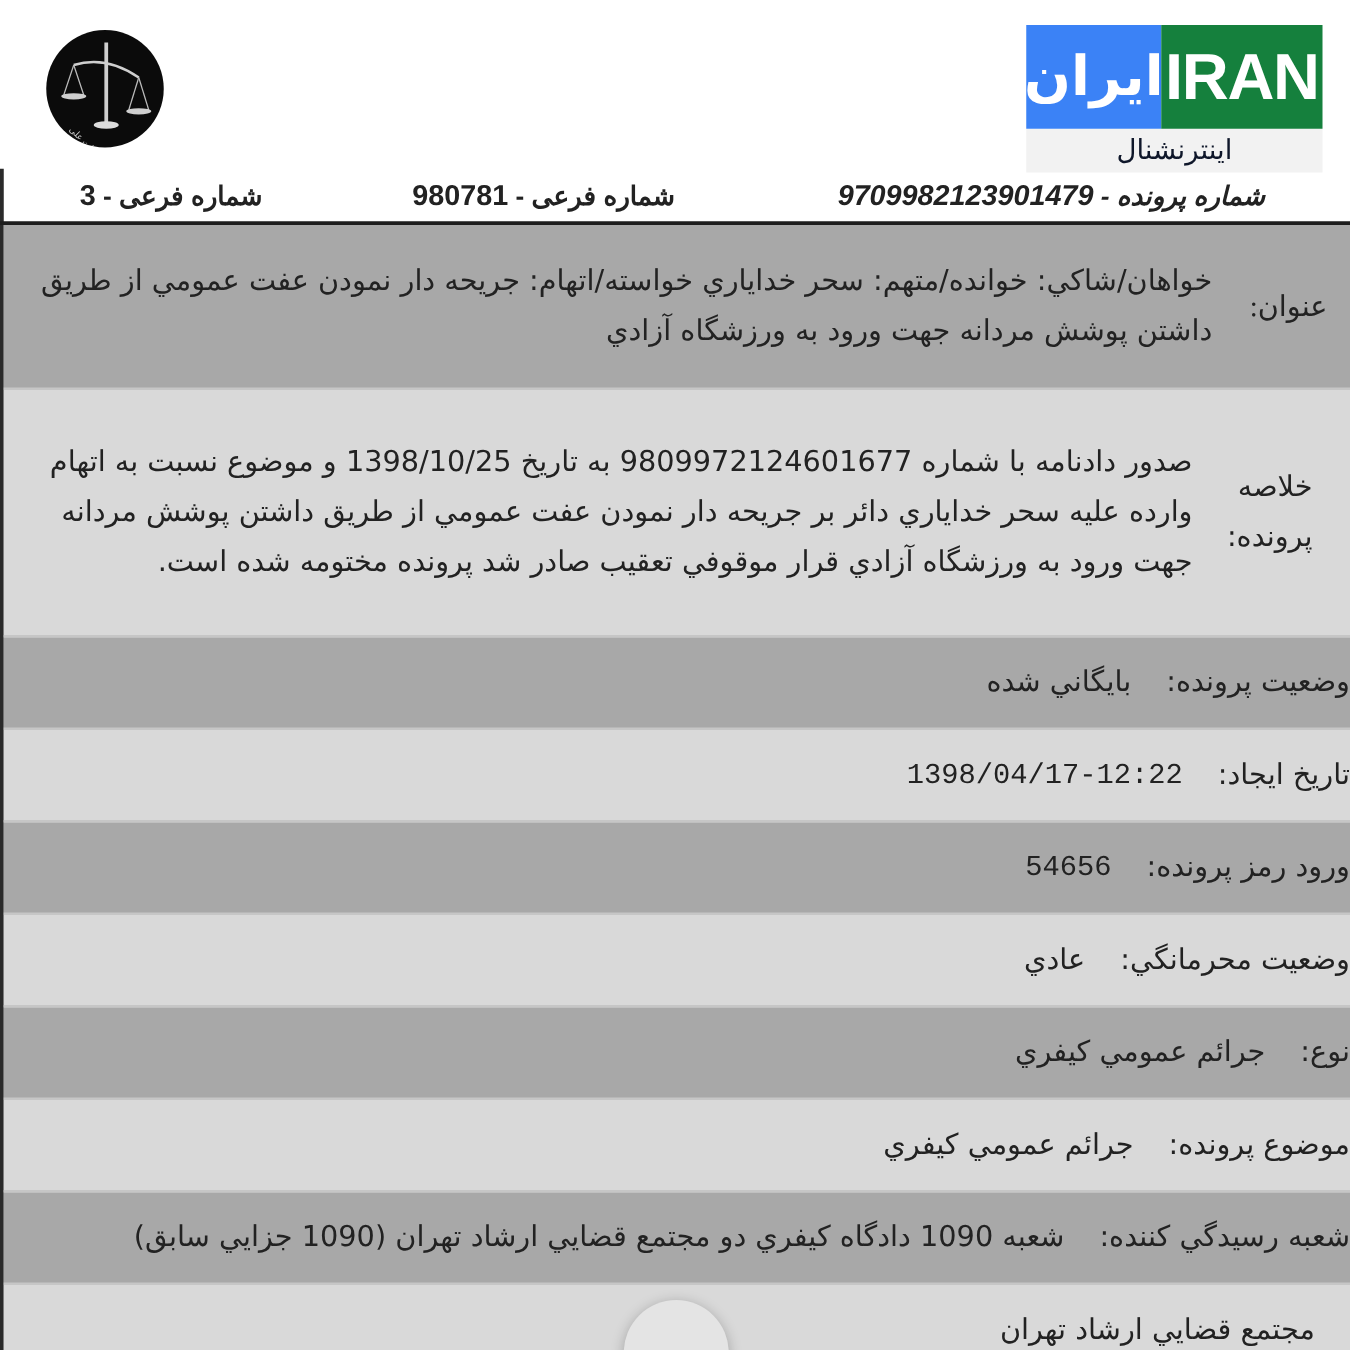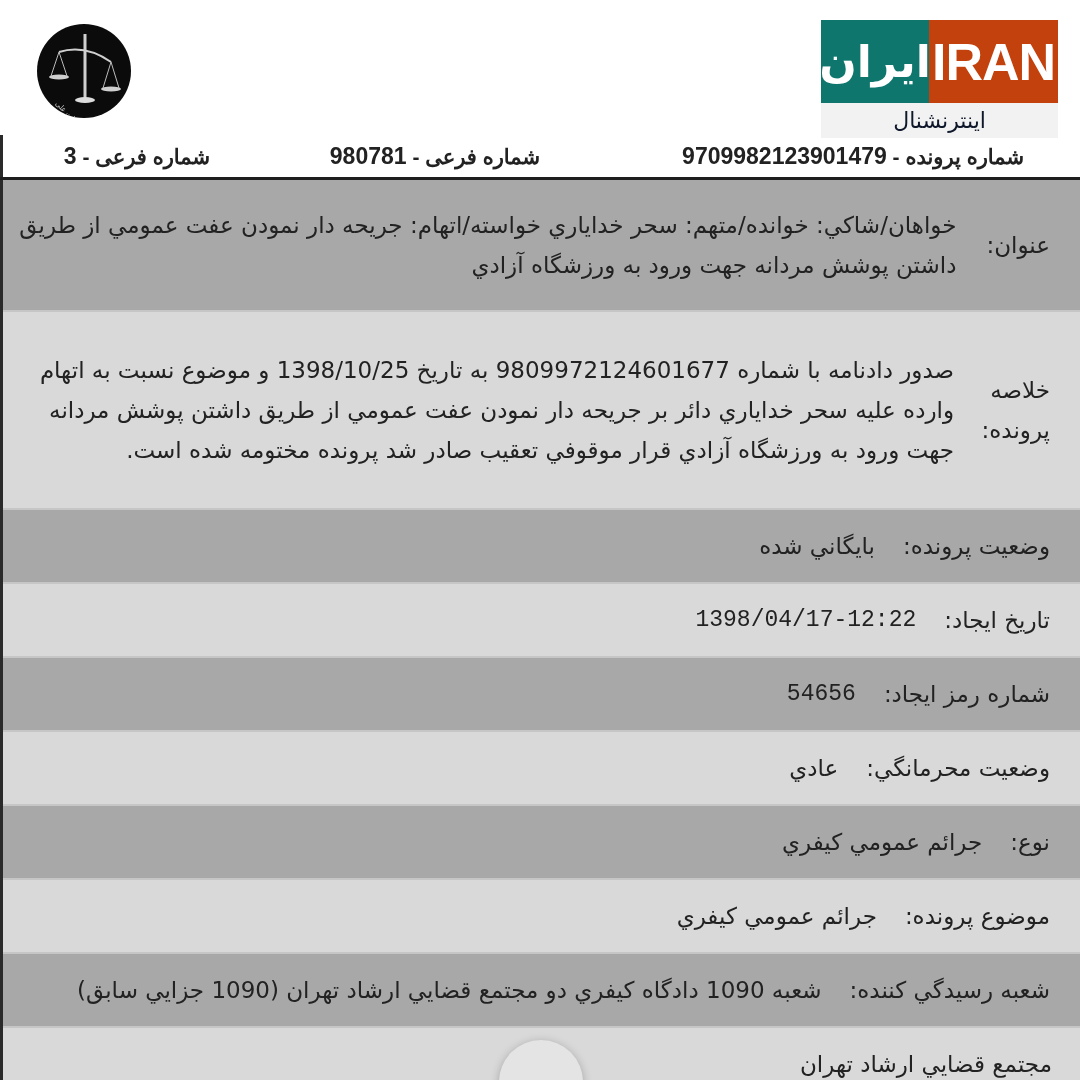--- a/index.html
+++ b/index.html
@@ -17,65 +17,65 @@
   .emblem {
     position: absolute; left: 37px; top: 24px; width: 94px; height: 94px;
     border-radius: 50%; background: #0b0b0b; overflow: hidden;
   }
   .emblem svg { width: 94px; height: 94px; display: block; }
   .brand {
     position: absolute; left: 821px; top: 20px; width: 237px; height: 118px;
   }
   .brand-top { display: flex; height: 83px; }
   .brand-fa {
-    width: 108px; background: #0f766e; color: #fff;
+    width: 108px; background: #3b82f6; color: #fff;
     display: flex; align-items: center; justify-content: center;
     font-size: 44px; font-weight: bold; direction: rtl;
   }
   .brand-en {
-    width: 129px; background: #c2410c; color: #fff;
+    width: 129px; background: #15803d; color: #fff;
     display: flex; align-items: center; justify-content: center;
     font-size: 52px; font-weight: bold; letter-spacing: -1px;
     font-family: "Liberation Sans", sans-serif;
   }
   .brand-bottom {
     height: 35px; background: #f2f2f2; color: #0f172a;
     display: flex; align-items: center; justify-content: center;
     font-size: 22px; direction: rtl; letter-spacing: 3px;
   }
   .left-edge {
     position: absolute; left: 0; top: 135px; width: 3px; height: 945px;
     background: #2a2a2a;
   }
   .numbers-bar {
     position: absolute; top: 138px; left: 0; width: 1080px; height: 38px;
     direction: rtl;
     font-family: "Liberation Sans", sans-serif;
     font-weight: bold; font-size: 21px; color: #222;
   }
   .num-item { position: absolute; top: 5px; white-space: nowrap; }
-  .num-item.n1 { right: 56px; }
+  .num-item.n1 { right: 68px; font-style: italic; }
   .num-item.n2 { right: 540px; }
   .num-item.n3 { right: 870px; }
   .num-item .val { font-size: 23px; }
   .divider {
     position: absolute; top: 177px; left: 0; width: 1080px; height: 3px;
     background: #1e1e1e;
   }
   .rows { position: absolute; top: 180px; left: 3px; right: 0; }
   .row {
     display: flex; direction: rtl; align-items: center;
     border-bottom: 2px solid #c6c6c6;
     box-sizing: border-box;
     font-family: "DejaVu Sans", sans-serif;
     font-size: 23px; color: #222;
   }
   .row.dark { background: #a8a8a8; }
   .row.light { background: #d9d9d9; }
-  .row .label { padding-right: 30px; white-space: nowrap; flex: 0 0 auto; }
+  .row .label { white-space: nowrap; flex: 0 0 auto; }
   .row .value { padding-right: 28px; padding-left: 16px; line-height: 40px; flex: 1 1 auto; text-align: right; }
   .row .value.num { font-family: Liberation Mono, monospace; font-size: 23px; }
   .row.multi { align-items: center; }
   .row.multi .label { width: 70px; white-space: normal; line-height: 40px; padding-right: 30px; }
   .fab {
     position: absolute; left: 499px; top: 1040px; width: 84px; height: 84px;
     border-radius: 50%; background: #e4e4e4;
     box-shadow: 0 2px 10px rgba(0,0,0,0.25);
     display: flex; justify-content: center; padding-top: 30px; box-sizing: border-box;
     font-size: 28px; color: #222; letter-spacing: 1px;
@@ -120,41 +120,41 @@
   </div>
   <div class="num-item n3">
     <span>شماره فرعی - </span><span class="val">3</span>
   </div>
 </div>
 
 <div class="divider"></div>
 
 <div class="rows">
   <div class="row dark" style="height:132px;">
-    <div class="label" style="padding-right:30px;">عنوان:</div>
+    <div class="label" style="padding-right:18px;font-family:Liberation Serif, serif;">عنوان:</div>
     <div class="value" style="padding-right:30px;">خواهان/شاكي: خوانده/متهم: سحر خداياري خواسته/اتهام: جريحه دار نمودن عفت عمومي از طريق داشتن پوشش مردانه جهت ورود به ورزشگاه آزادي</div>
   </div>
 
   <div class="row light multi" style="height:198px;">
     <div class="label">خلاصه پرونده:</div>
     <div class="value" style="padding-right:26px;padding-left:20px;">صدور دادنامه با شماره 9809972124601677 به تاريخ 1398/10/25 و موضوع نسبت به اتهام وارده عليه سحر خداياري دائر بر جريحه دار نمودن عفت عمومي از طريق داشتن پوشش مردانه جهت ورود به ورزشگاه آزادي قرار موقوفي تعقيب صادر شد پرونده مختومه شده است.</div>
   </div>
 
   <div class="row dark" style="height:74px;">
     <div class="label">وضعيت پرونده:</div>
     <div class="value">بايگاني شده</div>
   </div>
 
   <div class="row light" style="height:74px;">
     <div class="label">تاريخ ايجاد:</div>
     <div class="value num">1398/04/17-12:22</div>
   </div>
 
   <div class="row dark" style="height:74px;">
-    <div class="label">شماره رمز ايجاد:</div>
+    <div class="label">ورود رمز پرونده:</div>
     <div class="value num">54656</div>
   </div>
 
   <div class="row light" style="height:74px;">
     <div class="label">وضعيت محرمانگي:</div>
     <div class="value">عادي</div>
   </div>
 
   <div class="row dark" style="height:74px;">
     <div class="label">نوع:</div>

